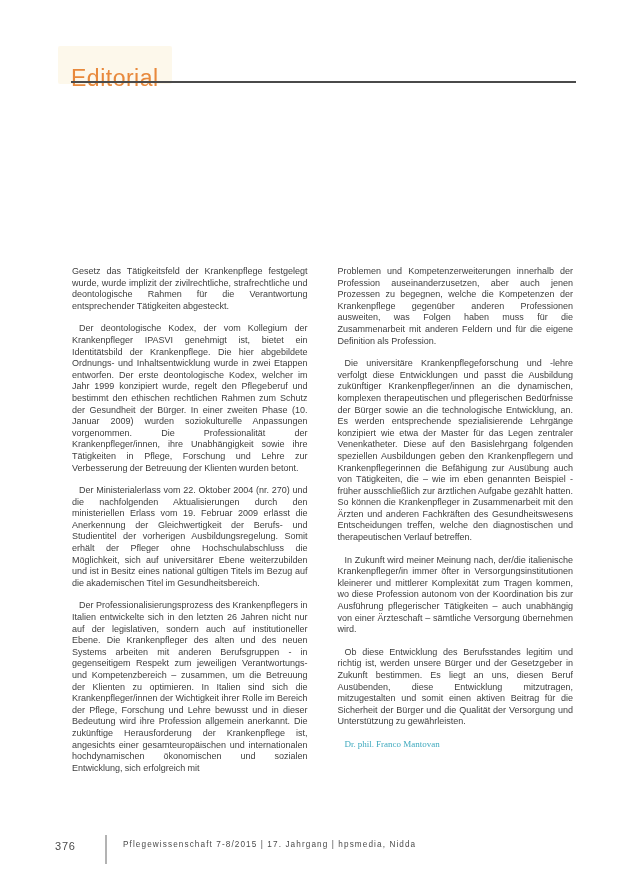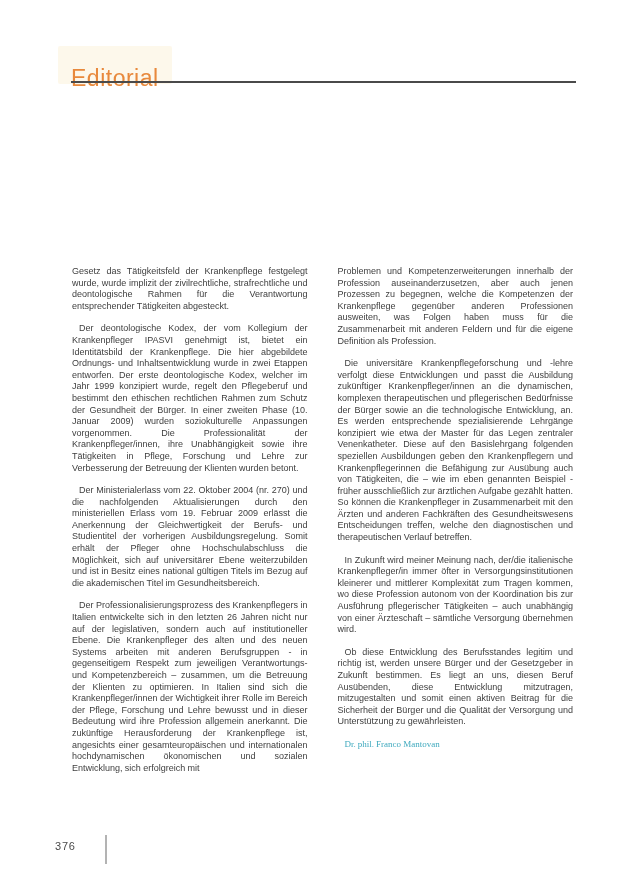--- a/index.html
+++ b/index.html
@@ -87,15 +87,16 @@
       <p>Die universitäre Krankenpflegeforschung und -lehre verfolgt diese Entwicklungen und passt die Ausbildung zukünftiger Krankenpfleger/innen an die dynamischen, komplexen therapeutischen und pflegerischen Bedürfnisse der Bürger sowie an die technologische Entwicklung, an. Es werden entsprechende spezialisierende Lehrgänge konzipiert wie etwa der Master für das Legen zentraler Venenkatheter. Diese auf den Basislehrgang folgenden speziellen Ausbildungen geben den Krankenpflegern und Krankenpflegerinnen die Befähigung zur Ausübung auch von Tätigkeiten, die – wie im eben genannten Beispiel - früher ausschließlich zur ärztlichen Aufgabe gezählt hatten. So können die Krankenpfleger in Zusammenarbeit mit den Ärzten und anderen Fachkräften des Gesundheitswesens Entscheidungen treffen, welche den diagnostischen und therapeutischen Verlauf betreffen.</p>
       <p>In Zukunft wird meiner Meinung nach, der/die italienische Krankenpfleger/in immer öfter in Versorgungsinstitutionen kleinerer und mittlerer Komplexität zum Tragen kommen, wo diese Profession autonom von der Koordination bis zur Ausführung pflegerischer Tätigkeiten – auch unabhängig von einer Ärzteschaft – sämtliche Versorgung übernehmen wird.</p>
       <p>Ob diese Entwicklung des Berufsstandes legitim und richtig ist, werden unsere Bürger und der Gesetzgeber in Zukunft bestimmen. Es liegt an uns, diesen Beruf Ausübenden, diese Entwicklung mitzutragen, mitzugestalten und somit einen aktiven Beitrag für die Sicherheit der Bürger und die Qualität der Versorgung und Unterstützung zu gewährleisten.</p>
       <p class="signature">Dr. phil. Franco Mantovan</p>
     </div>
   </div>
 
   <div class="footer">
     <span class="footer-number">376</span>
     <span class="footer-divider"></span>
+    <span class="footer-text">Pflegewissenschaft 7-8/2015 | 17. Jahrgang | hpsmedia, Nidda</span>
   </div>
 
 </div>
 
 </body></html>

